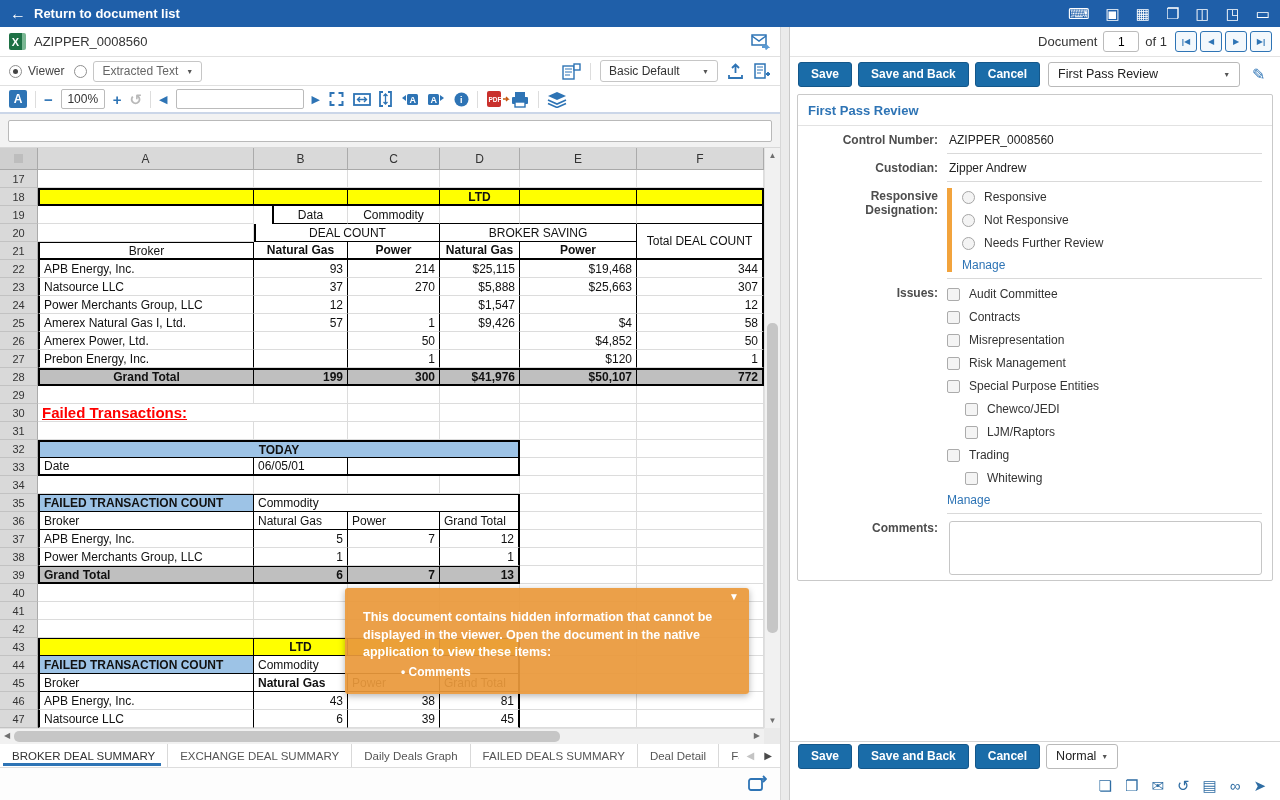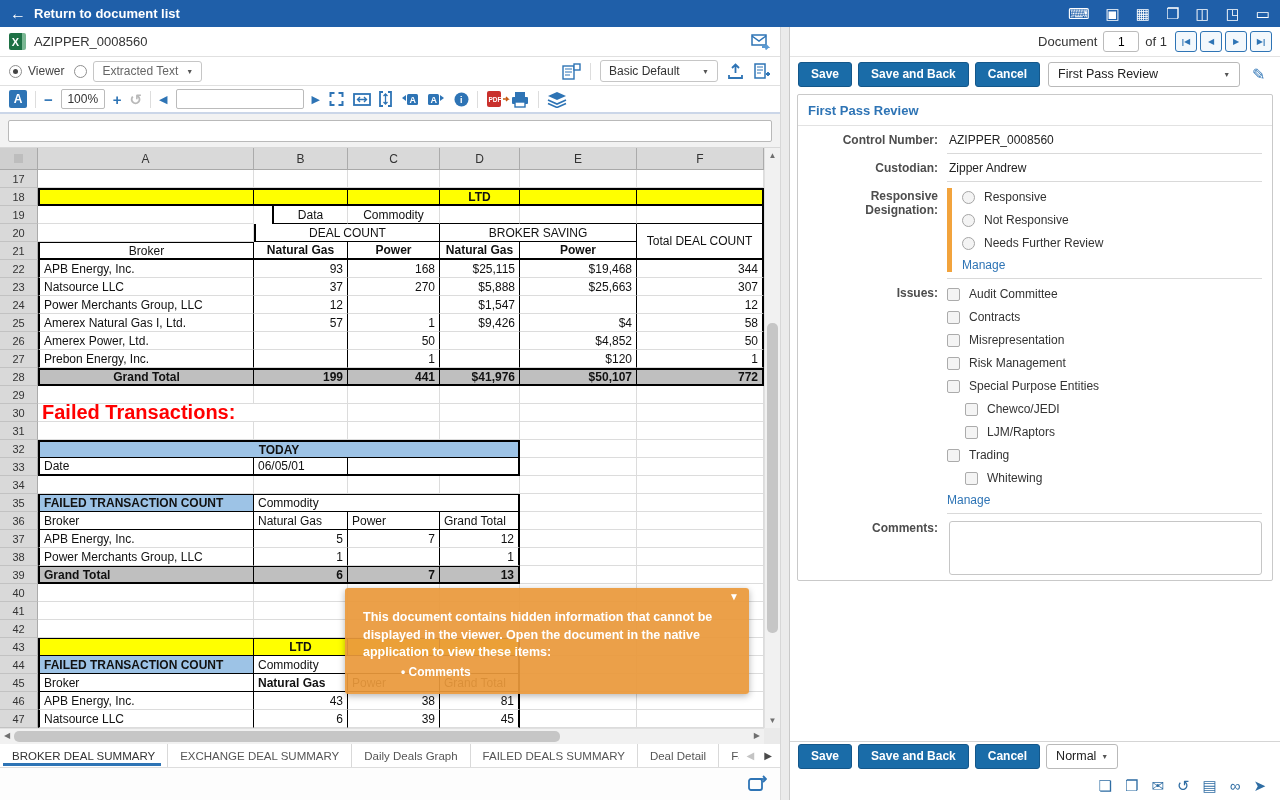--- a/index.html
+++ b/index.html
@@ -58,21 +58,21 @@
   .corner i{width:9px;height:9px;background:#BDBDBD;display:block}
   .col-h{height:22px;background:#D9D9D9;border-right:1px solid #ABABAB;border-bottom:1px solid #A9A9A9;display:flex;align-items:center;justify-content:center;color:#333}
   .gutter{position:absolute;left:0;top:22px;width:38px}
   .rownum{height:18px;background:#D9D9D9;border-bottom:1px solid #C2C2C2;border-right:1px solid #ABABAB;display:flex;align-items:center;justify-content:center;font-size:11px;color:#333}
   #sheet-grid{position:absolute;left:38px;top:22px;width:726px;display:grid;
     grid-template-columns:216px 94px 92px 80px 117px 127px;grid-auto-rows:18px;background:#fff}
   .cell{border-right:1px solid #DCDCDC;border-bottom:1px solid #DCDCDC;padding:0 4px;display:flex;align-items:center;
     overflow:hidden;white-space:nowrap;font-size:12px;color:#111;background:transparent}
   .cell.b{font-weight:bold}.cell.ctr{justify-content:center}.cell.r{justify-content:flex-end}
   .cell.yl{background:var(--c-yellow)}.cell.bluebg{background:var(--c-blue)}.cell.graybg{background:var(--c-gray)}
-  .cell.red{color:#FF0000;font-weight:bold;font-size:20px;overflow:visible}
+  .cell.red{color:#FF0000;font-weight:bold;text-decoration:underline;font-size:15px;overflow:visible}
   .cell.btk{border-top:1px solid #000}.cell.bbk{border-bottom:1px solid #000}
   .cell.brk{border-right:1px solid #000}
   .cell.bt2{border-top:2px solid #000}.cell.bb2{border-bottom:2px solid #000}
   .cell.bl2{border-left:2px solid #000}.cell.br2{border-right:2px solid #000}
 
   .vscroll{position:absolute;right:0;top:0;width:16px;height:580px;background:#F1F1F1;border-left:1px solid #E0E0E0}
   .vscroll .arr{position:absolute;left:0;width:100%;text-align:center;font-size:8px;color:#6F6F6F}
   .vscroll .arr.up{top:3px}.vscroll .arr.down{bottom:3px}
   .vthumb{position:absolute;left:2px;width:11px;top:175px;height:310px;background:#C6C6C6;border-radius:5px}
   .hscroll{position:absolute;left:0;bottom:0;height:16px;width:764px;background:#F1F1F1;border-top:1px solid #E0E0E0}
@@ -337,21 +337,21 @@
           <div class="cell ctr bbk brk" style="grid-area: 4 / 4 / auto / span 2;">BROKER SAVING</div>
           <div class="cell ctr br2 bb2" style="grid-area: 4 / 6 / span 2 / span 1;">Total DEAL COUNT</div>
           <div class="cell" style="grid-area: 4 / 1;"></div>
           <div class="cell ctr btk bl2 bb2 brk" style="grid-area: 5 / 1 / auto / span 1;">Broker</div>
           <div class="cell b ctr bb2 brk" style="grid-area: 5 / 2 / auto / span 1;">Natural Gas</div>
           <div class="cell b ctr bb2 brk" style="grid-area: 5 / 3 / auto / span 1;">Power</div>
           <div class="cell b ctr bb2 brk" style="grid-area: 5 / 4 / auto / span 1;">Natural Gas</div>
           <div class="cell b ctr bb2 brk" style="grid-area: 5 / 5 / auto / span 1;">Power</div>
           <div class="cell bl2 brk" style="grid-area: 6 / 1 / auto / span 1;">APB Energy, Inc.</div>
           <div class="cell r brk" style="grid-area: 6 / 2 / auto / span 1;">93</div>
-          <div class="cell r brk" style="grid-area: 6 / 3 / auto / span 1;">168</div>
+          <div class="cell r brk" style="grid-area: 6 / 3 / auto / span 1;">214</div>
           <div class="cell r brk" style="grid-area: 6 / 4 / auto / span 1;">$25,115</div>
           <div class="cell r brk" style="grid-area: 6 / 5 / auto / span 1;">$19,468</div>
           <div class="cell r br2" style="grid-area: 6 / 6 / auto / span 1;">344</div>
           <div class="cell bl2 brk" style="grid-area: 7 / 1 / auto / span 1;">Natsource LLC</div>
           <div class="cell r brk" style="grid-area: 7 / 2 / auto / span 1;">37</div>
           <div class="cell r brk" style="grid-area: 7 / 3 / auto / span 1;">270</div>
           <div class="cell r brk" style="grid-area: 7 / 4 / auto / span 1;">$5,888</div>
           <div class="cell r brk" style="grid-area: 7 / 5 / auto / span 1;">$25,663</div>
           <div class="cell r br2" style="grid-area: 7 / 6 / auto / span 1;">307</div>
           <div class="cell bl2 brk" style="grid-area: 8 / 1 / auto / span 1;">Power Merchants Group, LLC</div>
@@ -373,21 +373,21 @@
           <div class="cell r brk" style="grid-area: 10 / 5 / auto / span 1;">$4,852</div>
           <div class="cell r br2" style="grid-area: 10 / 6 / auto / span 1;">50</div>
           <div class="cell bl2 brk" style="grid-area: 11 / 1 / auto / span 1;">Prebon Energy, Inc.</div>
           <div class="cell brk" style="grid-area: 11 / 2 / auto / span 1;"></div>
           <div class="cell r brk" style="grid-area: 11 / 3 / auto / span 1;">1</div>
           <div class="cell brk" style="grid-area: 11 / 4 / auto / span 1;"></div>
           <div class="cell r brk" style="grid-area: 11 / 5 / auto / span 1;">$120</div>
           <div class="cell r br2" style="grid-area: 11 / 6 / auto / span 1;">1</div>
           <div class="cell b ctr graybg bt2 bb2 bl2 brk" style="grid-area: 12 / 1 / auto / span 1;">Grand Total</div>
           <div class="cell b r graybg bt2 bb2 brk" style="grid-area: 12 / 2 / auto / span 1;">199</div>
-          <div class="cell b r graybg bt2 bb2 brk" style="grid-area: 12 / 3 / auto / span 1;">441</div>
+          <div class="cell b r graybg bt2 bb2 brk" style="grid-area: 12 / 3 / auto / span 1;">300</div>
           <div class="cell b r graybg bt2 bb2 brk" style="grid-area: 12 / 4 / auto / span 1;">$41,976</div>
           <div class="cell b r graybg bt2 bb2 brk" style="grid-area: 12 / 5 / auto / span 1;">$50,107</div>
           <div class="cell b r graybg bt2 bb2 br2" style="grid-area: 12 / 6 / auto / span 1;">772</div>
           <div class="cell" style="grid-area: 13 / 1;"></div>
           <div class="cell" style="grid-area: 13 / 2;"></div>
           <div class="cell" style="grid-area: 13 / 3;"></div>
           <div class="cell" style="grid-area: 13 / 4;"></div>
           <div class="cell" style="grid-area: 13 / 5;"></div>
           <div class="cell" style="grid-area: 13 / 6;"></div>
           <div class="cell red" style="grid-area: 14 / 1 / auto / span 2;">Failed Transactions:</div>

